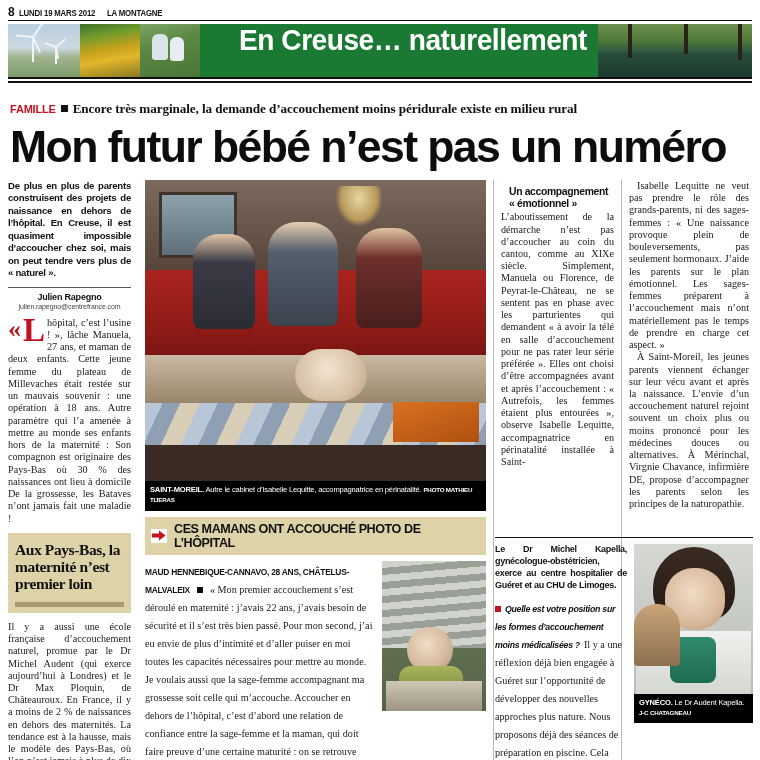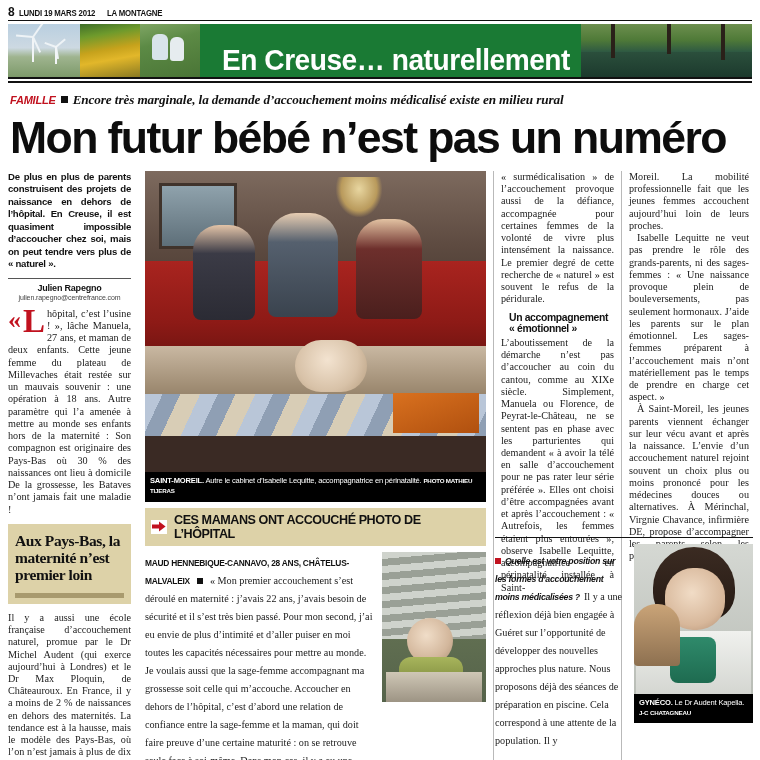--- a/index.html
+++ b/index.html
@@ -88,22 +88,22 @@
     content:""; position:absolute; left:12px; top:10px; width:16px; height:26px;
     background:#d8e4ea; border-radius:6px 6px 3px 3px;
   }
   .ph-bike::after {
     content:""; position:absolute; left:30px; top:13px; width:14px; height:24px;
     background:#e6ecef; border-radius:6px 6px 3px 3px;
   }
   .banner-title {
     flex: 1 1 auto;
     display: flex;
-    align-items: flex-end;
-    padding-left: 22px;
+    align-items: flex-start;
+    padding-left: 39px;
     background: #1a7a34;
     position: relative;
     z-index: 2;
   }
   .banner-title span {
     font-family: "Liberation Sans", sans-serif;
     font-weight: bold;
     font-size: 29px;
     color: #ffffff;
     letter-spacing: -0.5px;
@@ -124,23 +124,22 @@
 
   .rule-under-banner {
     height: 2px; background: #111; margin-top: 2px;
   }
 
   
   .kicker {
     display: flex;
     align-items: baseline;
     gap: 5px;
-    margin-top: 9px;
+    margin-top: 18px;
     padding-left: 2px;
-    font-style: italic;
   }
   .kicker-tag {
     font-family: "Liberation Sans", sans-serif;
     font-weight: bold;
     font-size: 11px;
     color: #c1121f;
     letter-spacing: -0.2px;
   }
   .kicker-sq {
     display: inline-block; width: 7px; height: 7px; background:#111;
@@ -434,21 +433,21 @@
       <div class="trunk" style="left:30px;top:0;height:34px"></div>
       <div class="trunk" style="left:86px;top:0;height:30px"></div>
       <div class="trunk" style="left:140px;top:0;height:36px"></div>
     </div>
   </div>
   <div class="rule-under-banner"></div>
 
   <div class="kicker">
     <span class="kicker-tag">FAMILLE</span>
     <span class="kicker-sq"></span>
-    <span class="kicker-text">Encore très marginale, la demande d’accouchement moins médicalisé existe  en milieu rural</span>
+    <span class="kicker-text">Encore très marginale, la demande d’accouchement moins péridurale existe  en milieu rural</span>
   </div>
 
   <h1 class="headline">Mon futur bébé n’est pas un numéro</h1>
 
   <div class="body-area">
 
     <div class="col col-left">
       <div class="standfirst">De plus en plus de parents construisent des projets de naissance en dehors de l’hôpital. En Creuse, il est quasiment impossible d’accoucher chez soi, mais on peut tendre vers plus de « naturel ».</div>
       <div class="byline-rule"></div>
       <div class="byline-name">Julien Rapegno</div>
@@ -507,37 +506,36 @@
         <div class="testi-photo">
           <div class="tp-steps"></div>
           <div class="tp-head"></div>
           <div class="tp-scarf"></div>
           <div class="tp-coat"></div>
         </div>
       </div>
     </div>
 
     <div class="col col-r1">
-      <div class="bodytext">« surmédicalisation » de l’accouchement provoque aussi de la défiance, accompagnée pour certaines femmes de la volonté de vivre plus intensément la naissance. Le premier degré de cette recherche de « naturel » est souvent le refus de la péridurale.</div>
       <div class="subhead-s" style="white-space:pre-line">Un accompagnement
 « émotionnel »</div>
       <div class="bodytext">L’aboutissement de la démarche n’est pas d’accoucher au coin du cantou, comme au XIXe siècle. Simplement, Manuela ou Florence, de Peyrat-le-Château, ne se sentent pas en phase avec les parturientes qui demandent « à avoir la télé en salle d’accouchement pour ne pas rater leur série préférée ». Elles ont choisi d’être accompagnées avant et après l’accouchement : « Autrefois, les femmes étaient plus entourées », observe Isabelle Lequitte, accompagnatrice en périnatalité installée à Saint-</div>
     </div>
 
     <div class="col col-r2">
-      <div class="bodytext">Moreil. La mobilité professionnelle fait que les jeunes femmes accouchent aujourd’hui loin de leurs proches.</div>
       <div class="bodytext" style="text-indent:8px">Isabelle Lequitte ne veut pas prendre le rôle des grands-parents, ni des sages-femmes : « Une naissance provoque plein de bouleversements, pas seulement hormonaux. J’aide les parents sur le plan émotionnel. Les sages-femmes préparent à l’accouchement mais n’ont matériellement pas le temps de prendre en charge cet aspect. »</div>
       <div class="bodytext" style="text-indent:8px">À Saint-Moreil, les jeunes parents viennent échanger sur leur vécu avant et après la naissance. L’envie d’un accouchement naturel rejoint souvent un choix plus ou moins prononcé pour les médecines douces ou alternatives. À Mérinchal, Virgnie Chavance, infirmière DE, propose d’accompagner les parents selon les principes de la naturopathie.</div>
     </div>
   </div>
 
   <div style="position:absolute; left:495px; top:534px; width:258px;">
     <div class="itv-rule"></div>
     <div class="itv-body">
       <div class="itv-col">
+        <div class="itv-intro">Le Dr Michel Kapella, gynécologue-obstétricien, exerce au centre hospitalier de Guéret et au CHU de Limoges.</div>
         <div style="margin-top:6px">
           <span class="itv-qsq"></span><span class="itv-q">Quelle est votre position sur les formes d’accouchement moins médicalisées ?</span>
           <span class="itv-a">Il y a une réflexion déjà bien engagée à Guéret sur l’opportunité de développer des nouvelles approches plus nature. Nous proposons déjà des séances de préparation en piscine. Cela correspond à une attente de la population. Il y</span>
         </div>
       </div>
       <div style="flex:1 1 auto">
         <div class="itv-photo">
           <div class="ip-shirt"></div>
           <div class="ip-hair"></div>
           <div class="ip-face"></div>

